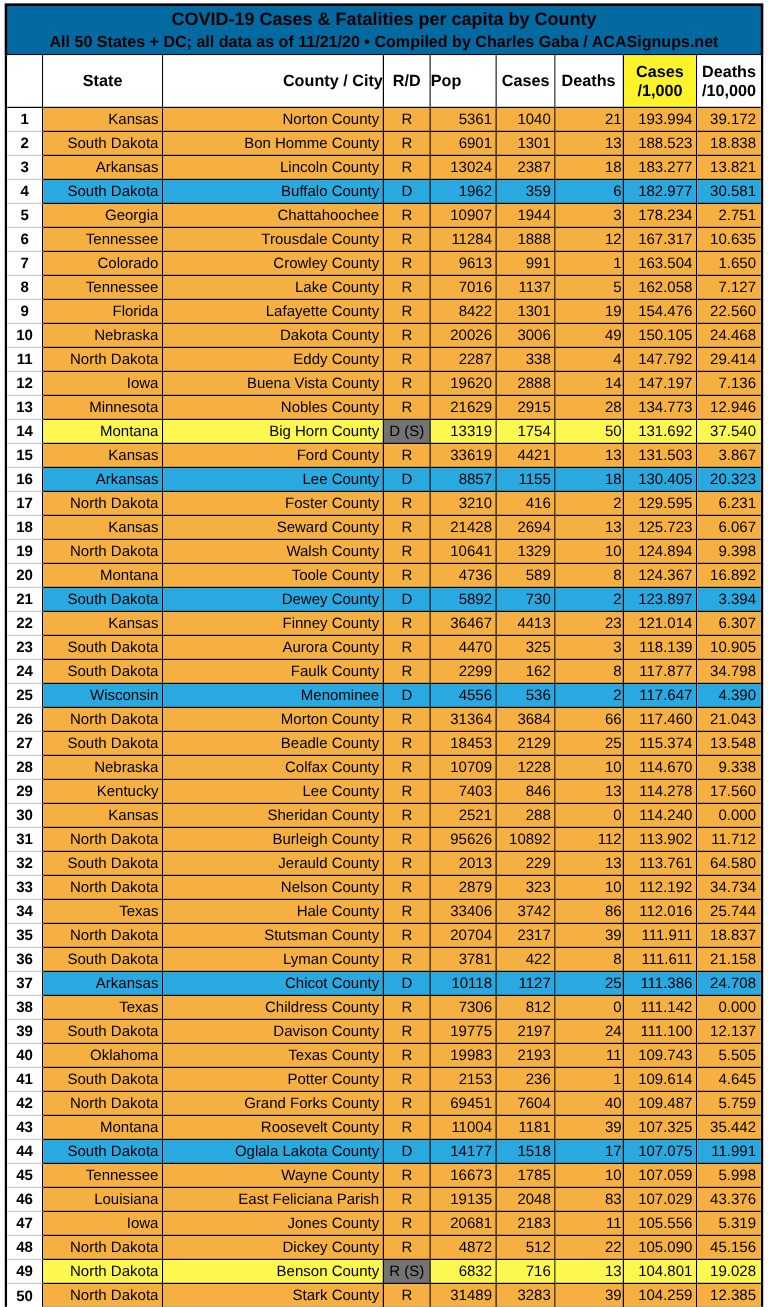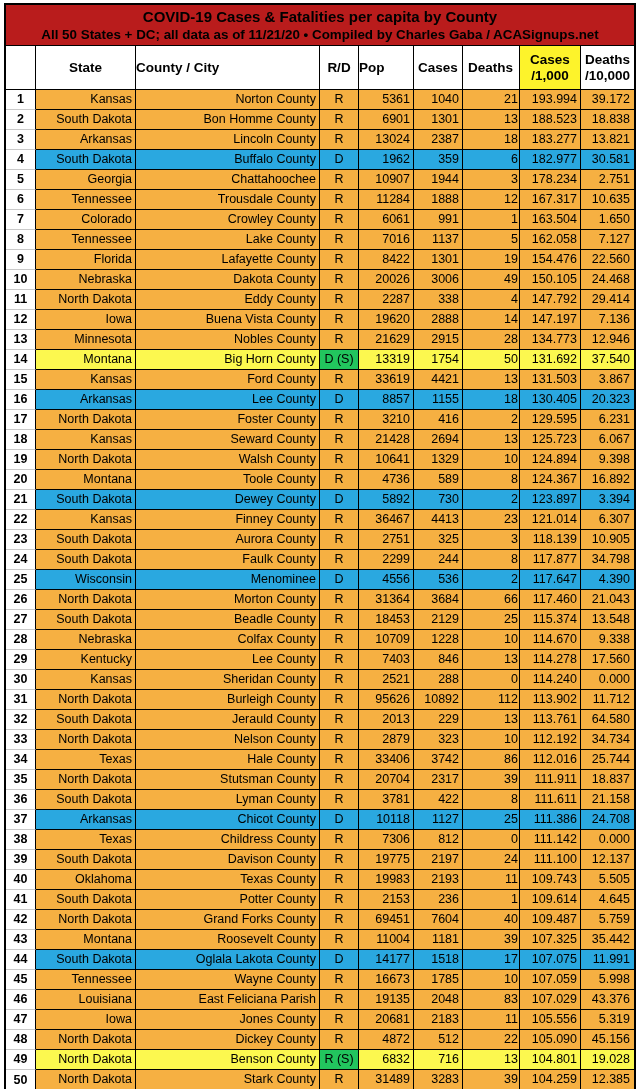--- a/index.html
+++ b/index.html
@@ -7,21 +7,21 @@
     width:640px; height:1089px; background:#ffffff; overflow:hidden;
     font-family:"Liberation Sans", sans-serif; color:#000;
     position:relative;
   }
   * { box-sizing:border-box; }
 
   .sheet { position:absolute; left:4px; top:3px; width:632px; }
 
   .titlebox {
     border:2px solid #000; border-bottom:1px solid #000;
-    text-align:center; background:#b91c1c; padding:2px 2px 1px 2px;
+    text-align:center; background:#0369a1; padding:2px 2px 1px 2px;
   }
   .title   { font-weight:bold; font-size:15px;   line-height:19px; white-space:nowrap; }
   .subtitle{ font-weight:bold; font-size:13.4px; line-height:18px; white-space:nowrap; }
 
   table {
     border-collapse:separate; border-spacing:0; table-layout:fixed;
     width:632px; border:2px solid #000; border-top:none;
   }
   th, td {
     border-right:1px solid #000; border-bottom:1px solid #000;
@@ -43,21 +43,21 @@
 
   .c-state, .c-county { text-align:right; }
   .c-rd     { text-align:center; padding:0 1px;margin-left:21px; }
   .c-pop, .c-cases, .c-deaths, .c-per1k, .c-per10k { text-align:right; }
   .c-deaths { padding-right:1px; }
   .c-per10k { padding-right:4px; }
 
   tr.p-R td:not(.c-num) { background:var(--c-rep); }
   tr.p-D td:not(.c-num) { background:var(--c-dem); }
   tr.p-S td:not(.c-num) { background:var(--c-split); }
-  tr.p-S td.c-rd        { background:#22c55e; }
+  tr.p-S td.c-rd        { background:#737373; }
 </style>
 </head>
 <body>
 
 <div class="sheet">
 
   <div class="titlebox">
     <div class="title">COVID-19 Cases &amp; Fatalities per capita by County</div>
     <div class="subtitle">All 50 States + DC; all data as of 11/21/20  • Compiled by Charles Gaba / ACASignups.net</div>
   </div>
@@ -71,21 +71,21 @@
         <col style="width:55px">
         <col style="width:49px">
       <col style="width:57px">
         <col style="width:61px">
         <col style="width:53px">
     </colgroup>
     <thead>
       <tr>
         <th class="c-num"></th>
         <th class="c-state" style="text-align:center">State</th>
-        <th class="c-county" style="text-align:left">County / City</th>
+        <th class="c-county" style="text-align:right">County / City</th>
         <th class="c-rd">R/D</th>
         <th class="c-pop" style="text-align:left">Pop</th>
         <th class="c-cases" style="text-align:center">Cases</th>
         <th class="c-deaths" style="text-align:center">Deaths</th>
         <th class="c-per1k hl" style="text-align:center">
           <div>Cases</div>
           <div>/1,000</div>
         </th>
         <th class="c-per10k" style="text-align:center;padding-right:0">
           <div>Deaths</div>
@@ -158,21 +158,21 @@
           <td class="c-cases">1888</td>
           <td class="c-deaths">12</td>
           <td class="c-per1k">167.317</td>
           <td class="c-per10k">10.635</td>
         </tr>
         <tr class="p-R">
           <td class="c-num">7</td>
           <td class="c-state">Colorado</td>
           <td class="c-county">Crowley County</td>
           <td class="c-rd">R</td>
-          <td class="c-pop">6061</td>
+          <td class="c-pop">9613</td>
           <td class="c-cases">991</td>
           <td class="c-deaths">1</td>
           <td class="c-per1k">163.504</td>
           <td class="c-per10k">1.650</td>
         </tr>
         <tr class="p-R">
           <td class="c-num">8</td>
           <td class="c-state">Tennessee</td>
           <td class="c-county">Lake County</td>
           <td class="c-rd">R</td>
@@ -334,33 +334,33 @@
           <td class="c-cases">4413</td>
           <td class="c-deaths">23</td>
           <td class="c-per1k">121.014</td>
           <td class="c-per10k">6.307</td>
         </tr>
         <tr class="p-R">
           <td class="c-num">23</td>
           <td class="c-state">South Dakota</td>
           <td class="c-county">Aurora County</td>
           <td class="c-rd">R</td>
-          <td class="c-pop">2751</td>
+          <td class="c-pop">4470</td>
           <td class="c-cases">325</td>
           <td class="c-deaths">3</td>
           <td class="c-per1k">118.139</td>
           <td class="c-per10k">10.905</td>
         </tr>
         <tr class="p-R">
           <td class="c-num">24</td>
           <td class="c-state">South Dakota</td>
           <td class="c-county">Faulk County</td>
           <td class="c-rd">R</td>
           <td class="c-pop">2299</td>
-          <td class="c-cases">244</td>
+          <td class="c-cases">162</td>
           <td class="c-deaths">8</td>
           <td class="c-per1k">117.877</td>
           <td class="c-per10k">34.798</td>
         </tr>
         <tr class="p-D">
           <td class="c-num">25</td>
           <td class="c-state">Wisconsin</td>
           <td class="c-county">Menominee</td>
           <td class="c-rd">D</td>
           <td class="c-pop">4556</td>

